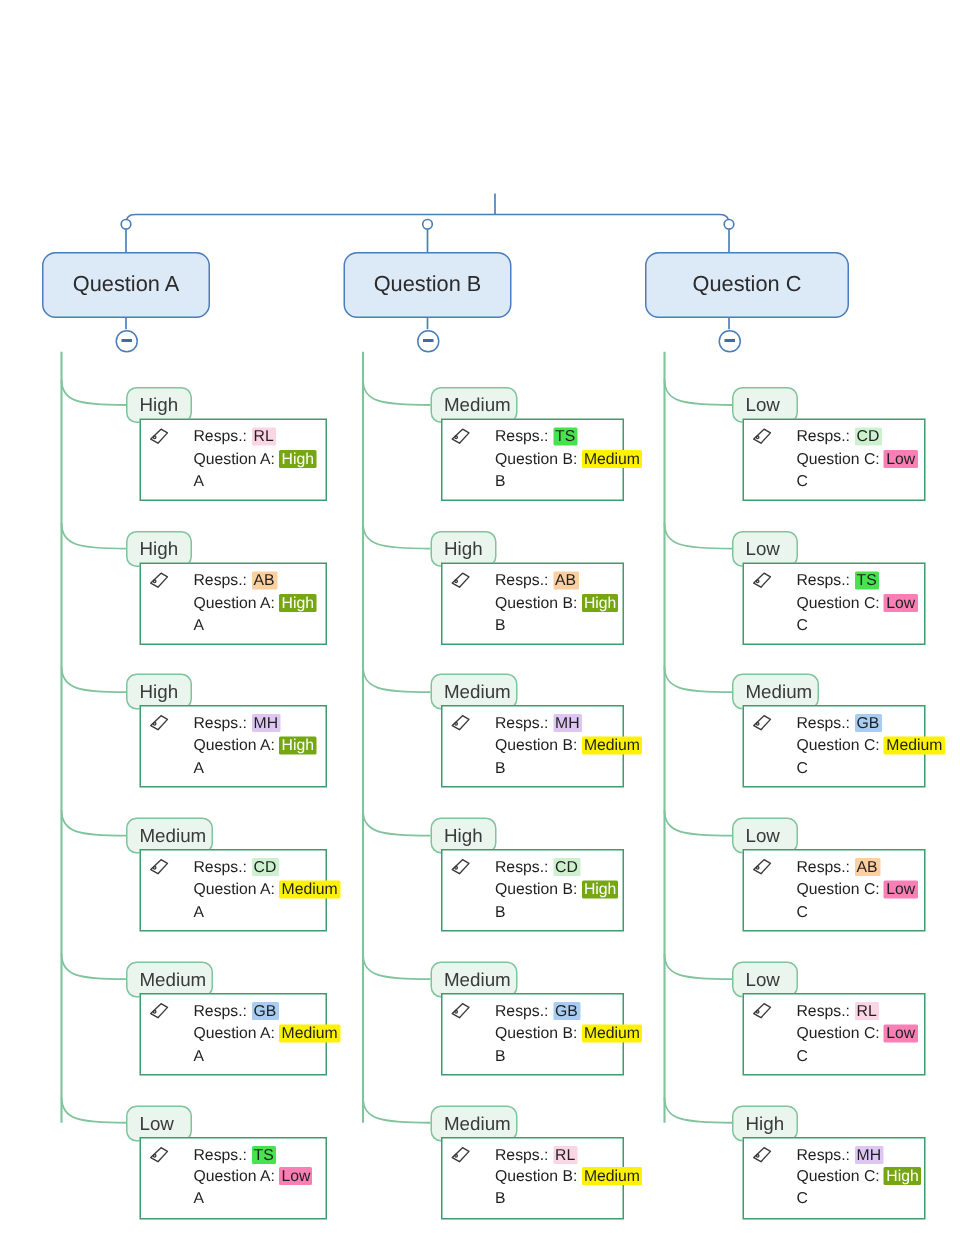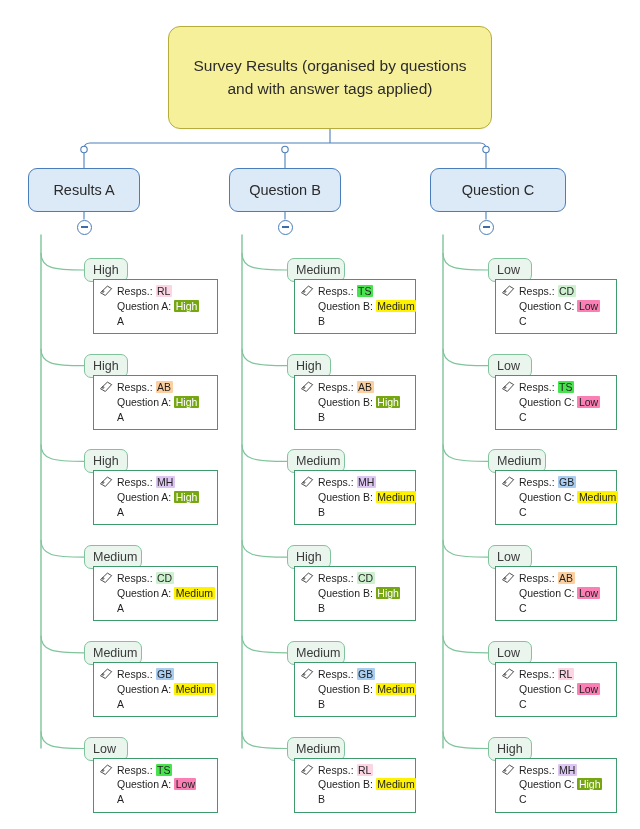--- a/index.html
+++ b/index.html
@@ -73,21 +73,21 @@
     box-sizing:border-box;
     background:#ffffff;
     border:1px solid #3f9b6d;
     z-index:3;
     padding:4px 5px 3px 5px;
     font-size:10.5px;
     line-height:1.42;
     color:#1f1f1f;
     white-space:nowrap;
   }
-  .card-row1{display:flex;align-items:flex-start;gap:4px;}
+  .card-row1{display:flex;align-items:flex-start;gap:16px;}
   .tag-icon{flex:0 0 auto;width:14px;height:12px;margin-top:1px;}
   .card-lines{display:flex;flex-direction:column;}
   .card-line{display:block;}
   .hl{padding:0 1.5px;border-radius:1px;}
 </style>
 </head>
 <body>
 
 <div id="canvas">
 
@@ -121,25 +121,24 @@
       <path d="M 486 212 L 486 219.5" fill="none" stroke="#4a7ebb" stroke-width="1.1"></path>
       <path d="M 443 234.5 L 443 748.5" fill="none" stroke="#7fc49b" stroke-width="1.4"></path>
       <path d="M 443 253 C 443 268 455 270 488 270" fill="none" stroke="#7fc49b" stroke-width="1.2"></path>
       <path d="M 443 348.7 C 443 363.7 455 365.7 488 365.7" fill="none" stroke="#7fc49b" stroke-width="1.2"></path>
       <path d="M 443 444.4 C 443 459.4 455 461.4 488 461.4" fill="none" stroke="#7fc49b" stroke-width="1.2"></path>
       <path d="M 443 540.1 C 443 555.1 455 557.1 488 557.1" fill="none" stroke="#7fc49b" stroke-width="1.2"></path>
       <path d="M 443 635.8 C 443 650.8 455 652.8 488 652.8" fill="none" stroke="#7fc49b" stroke-width="1.2"></path>
       <path d="M 443 731.5 C 443 746.5 455 748.5 488 748.5" fill="none" stroke="#7fc49b" stroke-width="1.2"></path>
     </svg>
 
-  <div class="root-node" id="root-node" style="left: 168px; top: 26px; width: 324px; height: 103px;">Survey Results (organised by questions and with answer tags applied)</div>
 
   <div id="branch-layer">
       <div class="q-node" style="left: 28px; top: 168px; width: 112px; height: 44px;">
-        <span>Results A</span>
+        <span>Question A</span>
       </div>
       <div class="collapse-btn" style="left: 76.5px; top: 219.5px;"></div>
       <div class="tag-chip" style="left: 84px; top: 258px; width: 44px; height: 24px;">
         <span>High</span>
       </div>
       <div class="detail-card" style="left: 93px; top: 279px; width: 125px; height: 55px;">
         <div class="card-row1">
           <span class="tag-icon"><svg viewBox="0 0 16 14" width="14" height="12">
               <path d="M9.6 1.3 L14.6 4.2 L7.2 12.2 L1.6 9.0 Z" fill="none" stroke="#3a3a3a" stroke-width="1.05" stroke-linejoin="round"></path>
               <circle cx="4.6" cy="7.6" r="1.0" fill="none" stroke="#3a3a3a" stroke-width="1"></circle>

